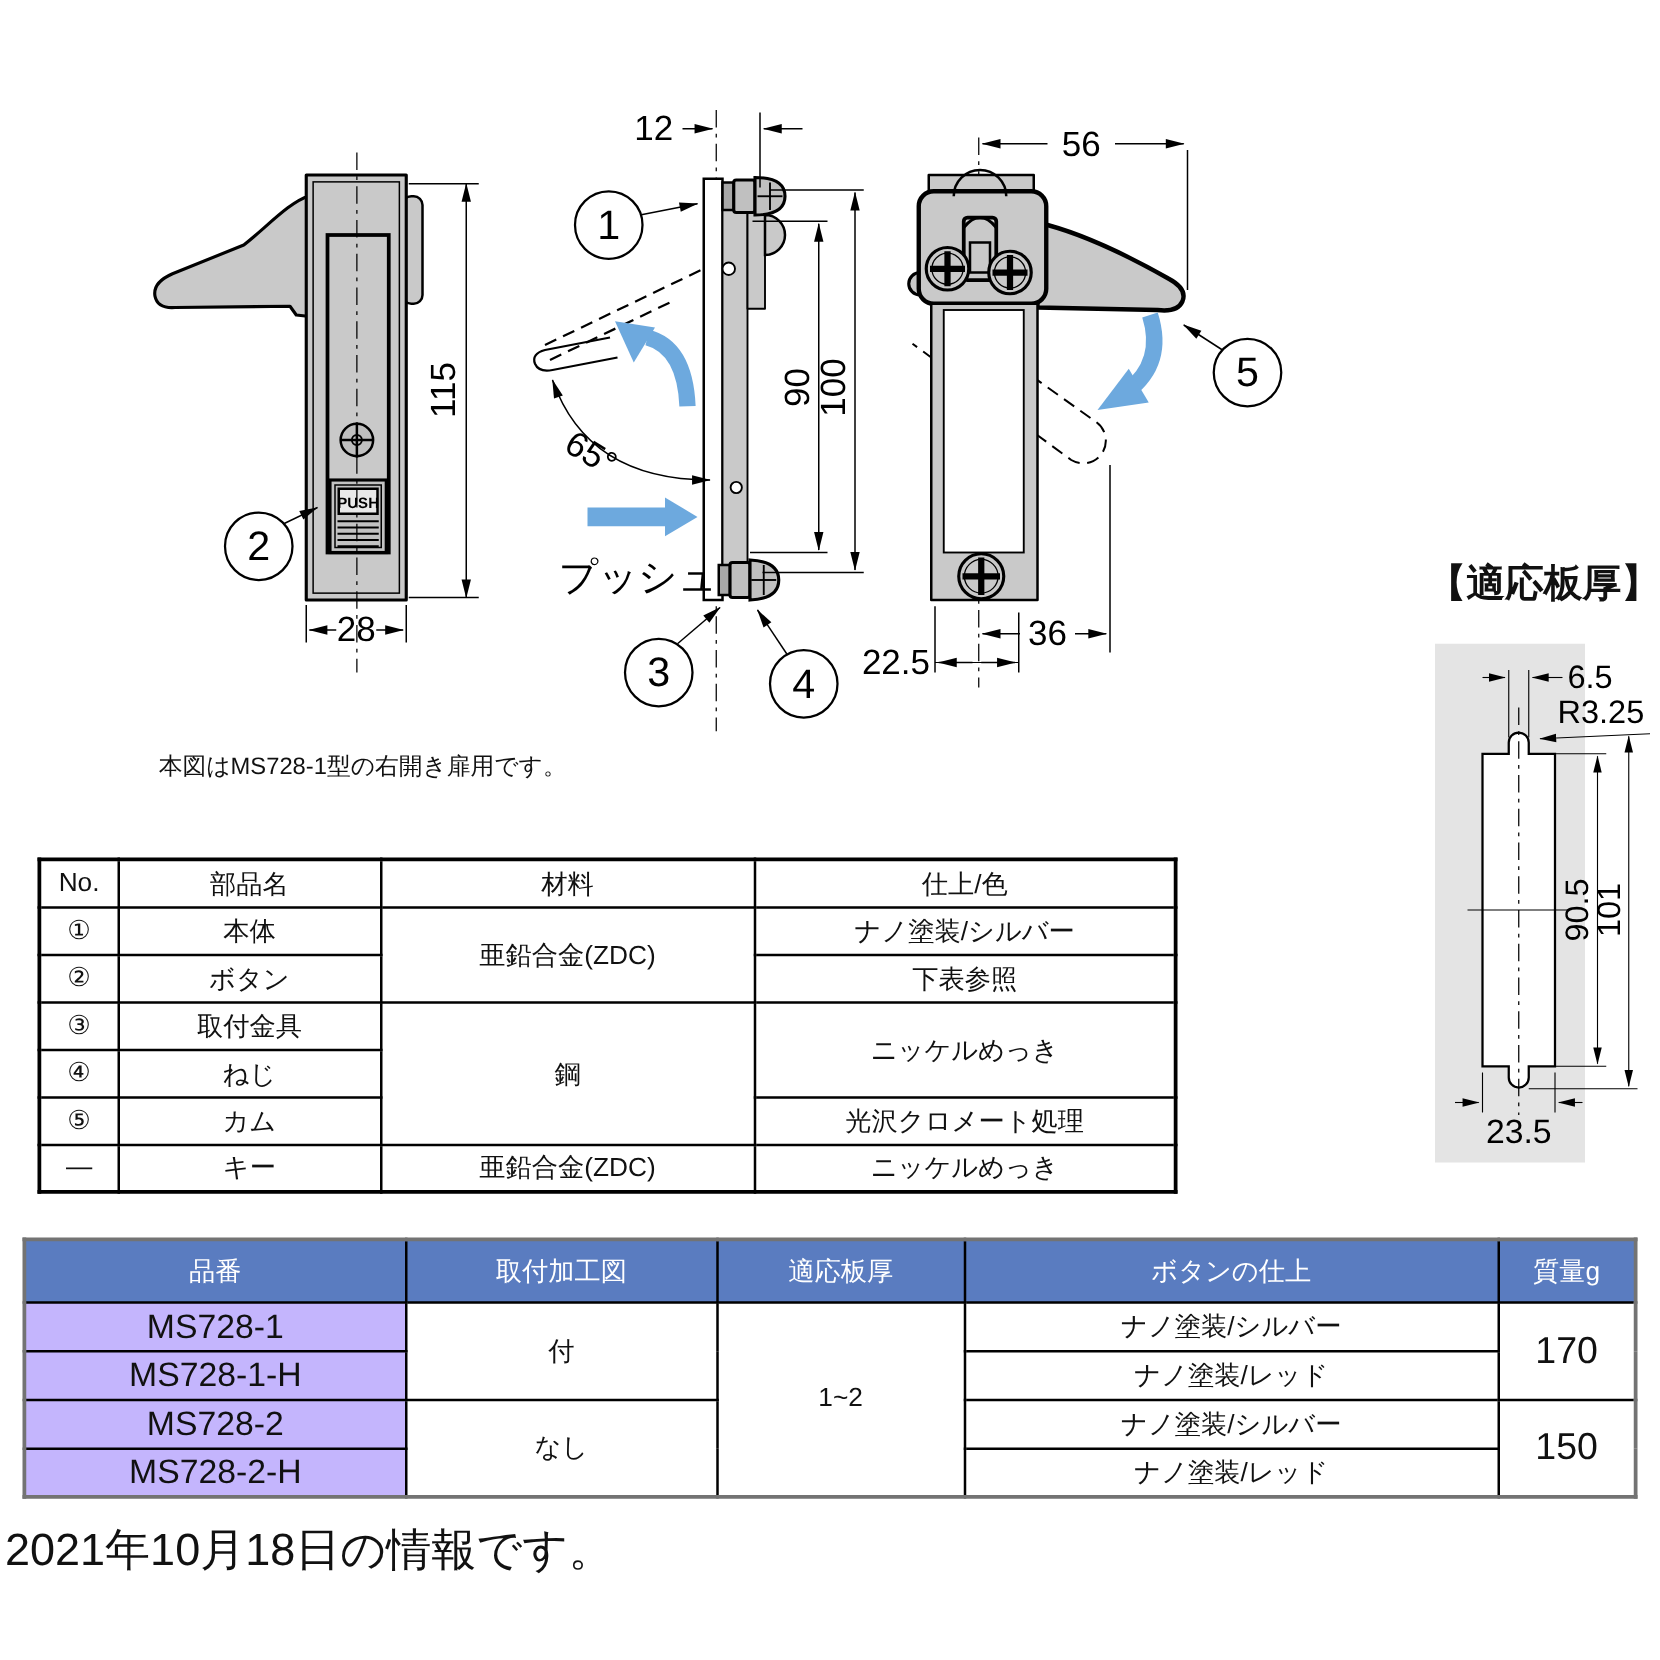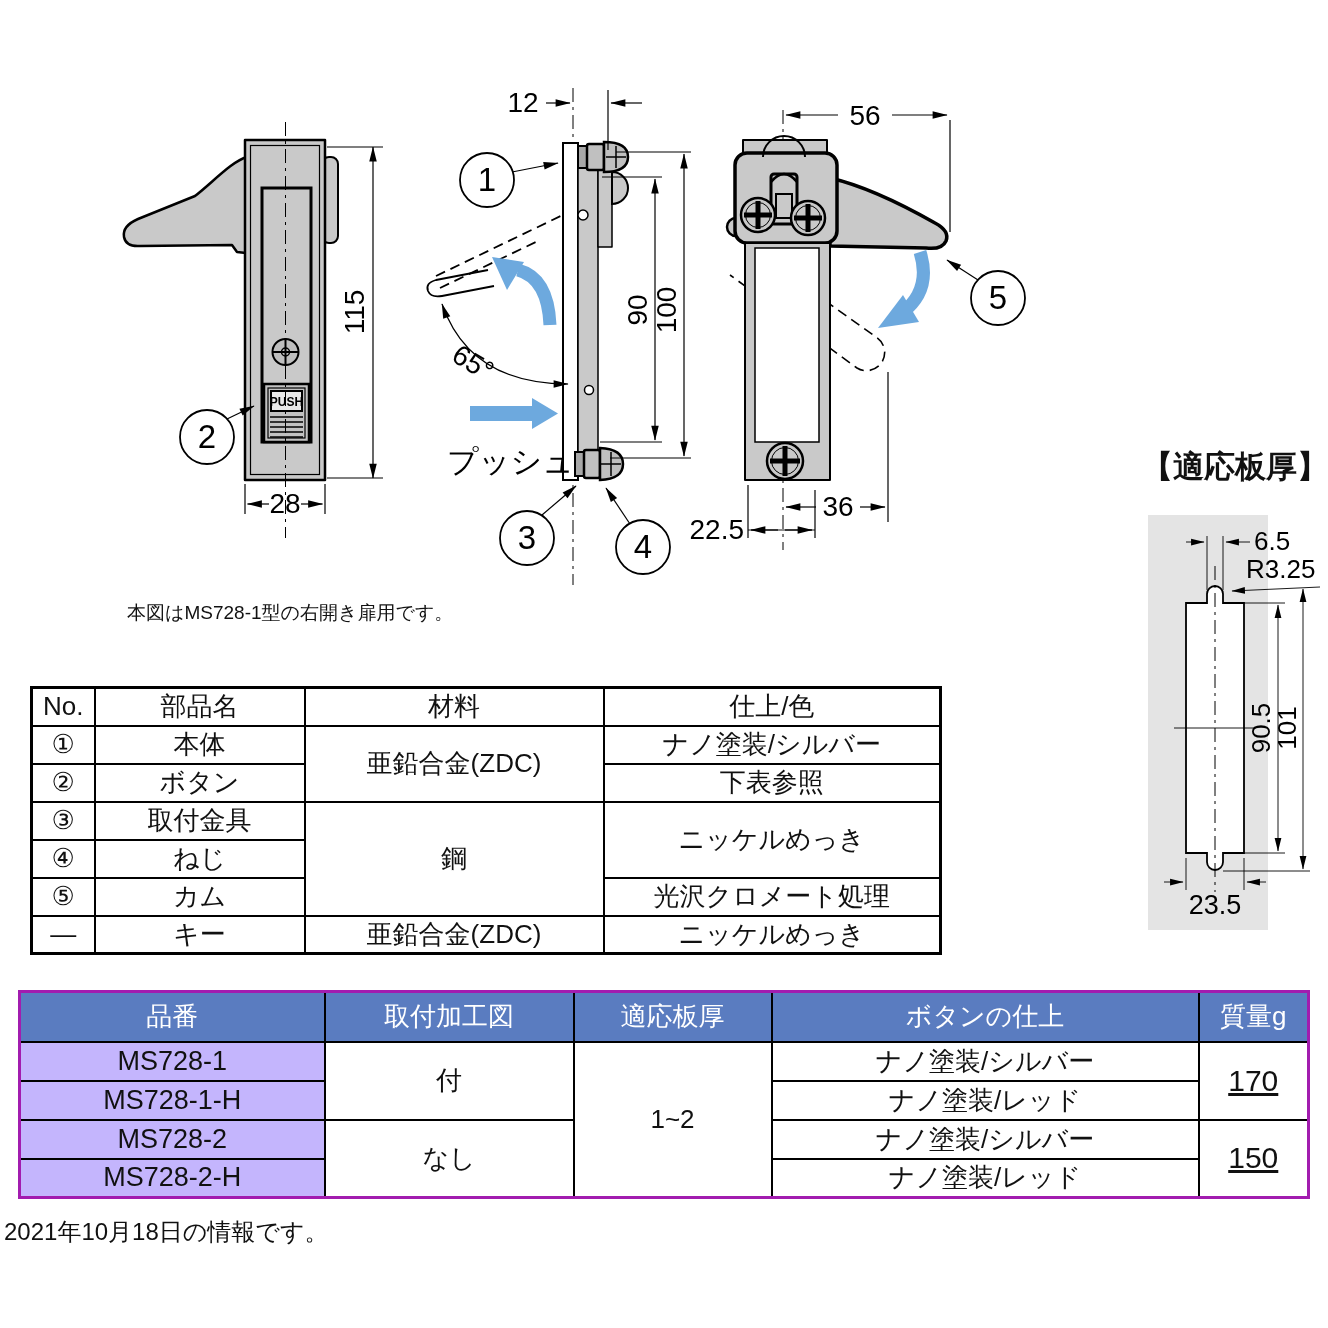--- a/index.html
+++ b/index.html
@@ -13,36 +13,36 @@
   .whitep { fill:#ffffff; stroke:#000; }
   .thin { stroke:#000; stroke-width:1.2; fill:none; }
   .hair { stroke:#000; stroke-width:0.9; fill:none; }
   .cl { stroke:#000; stroke-width:1; stroke-dasharray:14 5 3 5; fill:none; }
   .dash { stroke:#000; fill:none; stroke-dasharray:10 6; }
   .dtext { font-size:28px; fill:#000; }
   .callout circle { fill:#fff; stroke:#000; stroke-width:1.8; }
   .callout text { font-size:33px; fill:#000; text-anchor:middle; }
 
   #note-line { left:127px; top:600px; font-size:19px; }
-  #footer-line { left:4px; top:1216px; font-size:24px; }
+  #footer-line { left:4px; top:1216px; font-size:36px; }
   #mount-title { left:1142px; top:446px; font-size:31px; font-weight:bold; }
 
   table { border-collapse:collapse; table-layout:fixed; background:#fff; }
   td, th { border:2px solid #000; text-align:center; vertical-align:middle;
-           font-size:26px; font-weight:normal; padding:0; }
+           font-size:21px; font-weight:normal; padding:0; }
   #parts-wrap { left:30px; top:686px; }
   #parts-wrap table { width:912px; border:3px solid #000; }
   #parts-wrap tr { height:38px; }
   #product-wrap { left:18px; top:990px; }
-  #product-wrap table { width:1292px; border:3px solid #a21caf; }
+  #product-wrap table { width:1292px; border:3px solid #737373; }
   #product-wrap tr.ph { height:50px; }
   #product-wrap tr.pr { height:39px; }
   #product-wrap th { background:#5a7cc0; color:#fff; }
   .code-cell { background:#c4b5fd; font-size:27px; }
-  .weight-cell { font-size:30px;text-decoration:underline; }
+  .weight-cell { font-size:30px; }
 </style>
 </head>
 <body>
 
 <svg id="svg-front" style="left:60px; top:80px;" width="340" height="470" viewBox="0 0 340 470">
   <defs>
     <marker id="afr" viewBox="0 0 12 8" refX="11.5" refY="4" markerWidth="16" markerHeight="10" orient="auto-start-reverse" markerUnits="userSpaceOnUse">
       <path d="M0,1 L12,4 L0,7 Z" fill="#000"></path>
     </marker>
   </defs>

